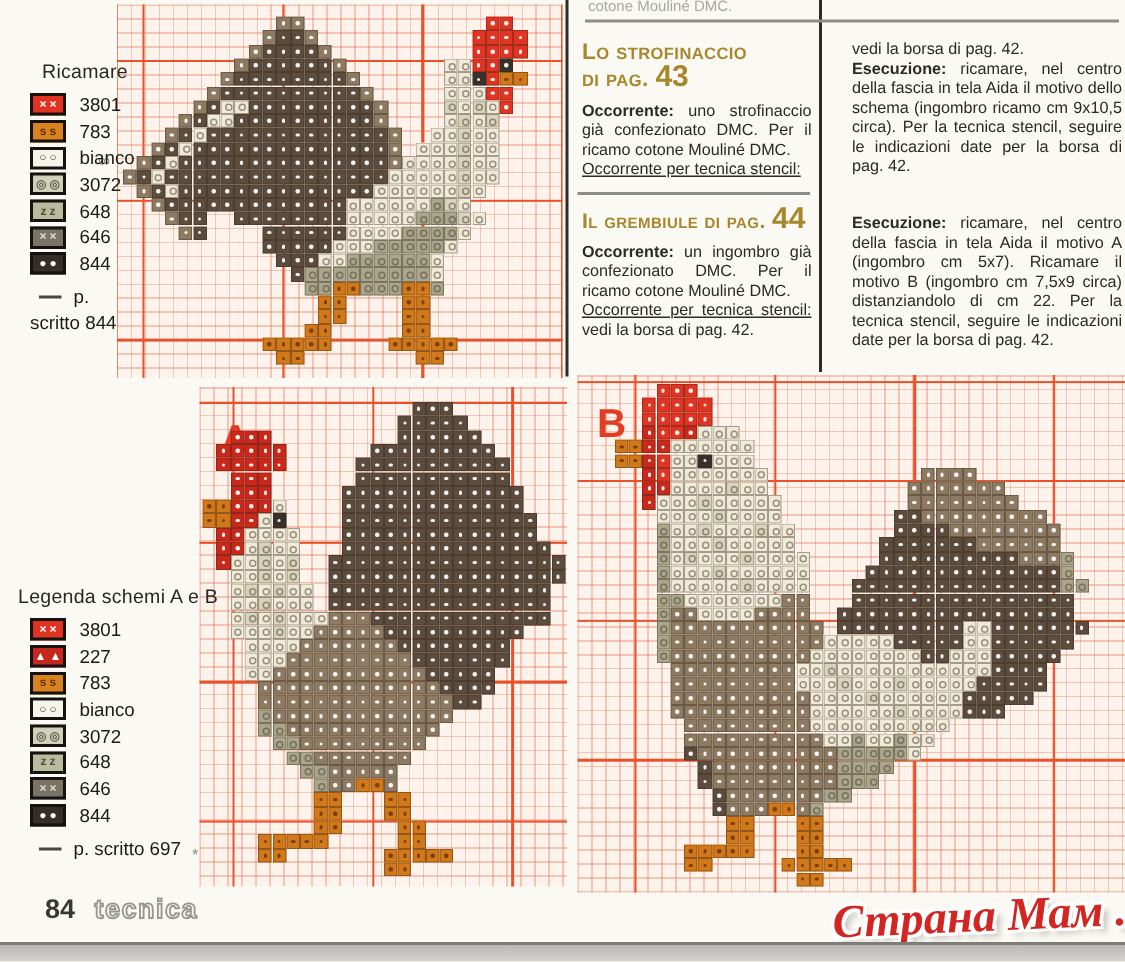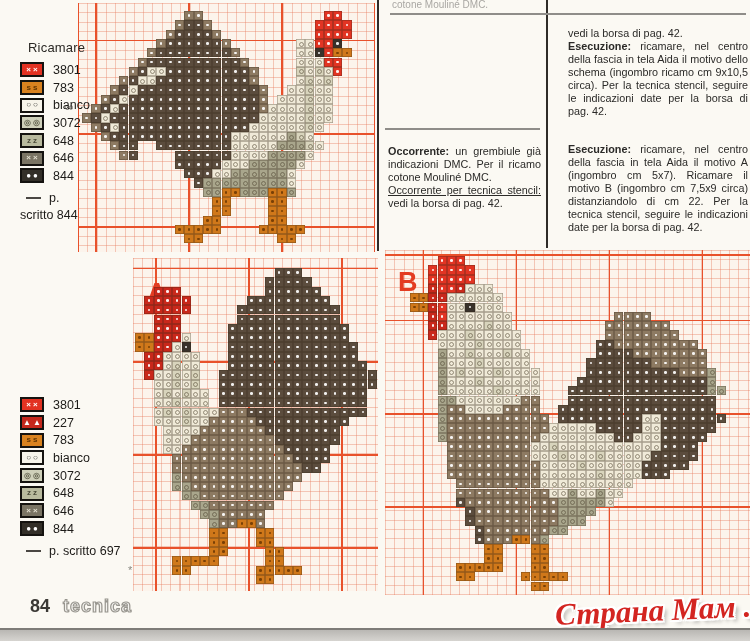--- a/index.html
+++ b/index.html
@@ -1579,20 +1579,21 @@
         </div>
       </div>
     <div class="lline">
       <span class="dash"></span>
       <span>p.</span>
     </div>
     <div class="lline2">scritto 844</div>
   </div>
 
   <div class="legend" style="left:12px;top:390px;">
+    <div class="legend-title">Legenda schemi A e B</div>
     <div style="height:6px;"></div>
     <div style="margin-left:8px;">
         <div class="lrow">
           <div class="sw" style="background: rgb(226, 50, 34);">
             <span style="color: rgb(255, 255, 255);">××</span>
           </div>
           <span class="lcode">3801</span>
         </div>
         <div class="lrow">
           <div class="sw" style="background: rgb(197, 40, 28);">
@@ -1639,27 +1640,40 @@
       </div>
     <div class="lline" style="margin-left:8px;">
       <span class="dash"></span>
       <span>p. scritto 697</span>
     </div>
   </div>
 
   <div class="cut-text">cotone Mouliné DMC.</div>
 
   <div class="col" style="left:388px;top:27px;width:153px;">
-    <div style="height:7px;"></div>
-  </div>
-
-  <div class="col" style="left:388px;top:138px;width:153px;">
+    <h3 class="gold">
+      <span>Lo strofinaccio</span><br>
+      <span>di pag.</span>
+      <span class="num">43</span>
+    </h3>
     <div style="height:7px;"></div>
     <div class="para">
-      <b>Occorrente:</b><span> un grembiule già indicazioni DMC. Per il ricamo cotone Mouliné DMC.</span><br>
+      <b>Occorrente:</b><span> uno strofinaccio già confezionato DMC. Per il ricamo cotone Mouliné DMC.</span><br>
+      <span class="u">Occorrente per tecnica stencil:</span>
+    </div>
+  </div>
+
+  <div class="col" style="left:388px;top:138px;width:153px;">
+    <h3 class="gold" style="font-size:14px;">
+      <span>Il grembiule di pag.</span>
+      <span class="num">44</span>
+    </h3>
+    <div style="height:7px;"></div>
+    <div class="para">
+      <b>Occorrente:</b><span> un ingombro già confezionato DMC. Per il ricamo cotone Mouliné DMC.</span><br>
       <span class="u">Occorrente per tecnica stencil:</span><span> vedi la borsa di pag. 42.</span>
     </div>
   </div>
 
   <div class="col" style="left:568px;top:27px;width:180px;">
     <div class="lead">vedi la borsa di pag. 42.</div>
     <div class="para">
       <b>Esecuzione:</b><span> ricamare, nel centro della fascia in tela Aida il motivo dello schema (ingombro ricamo cm 9x10,5 circa). Per la tecnica stencil, seguire le indicazioni date per la borsa di pag. 42.</span>
     </div>
   </div>

